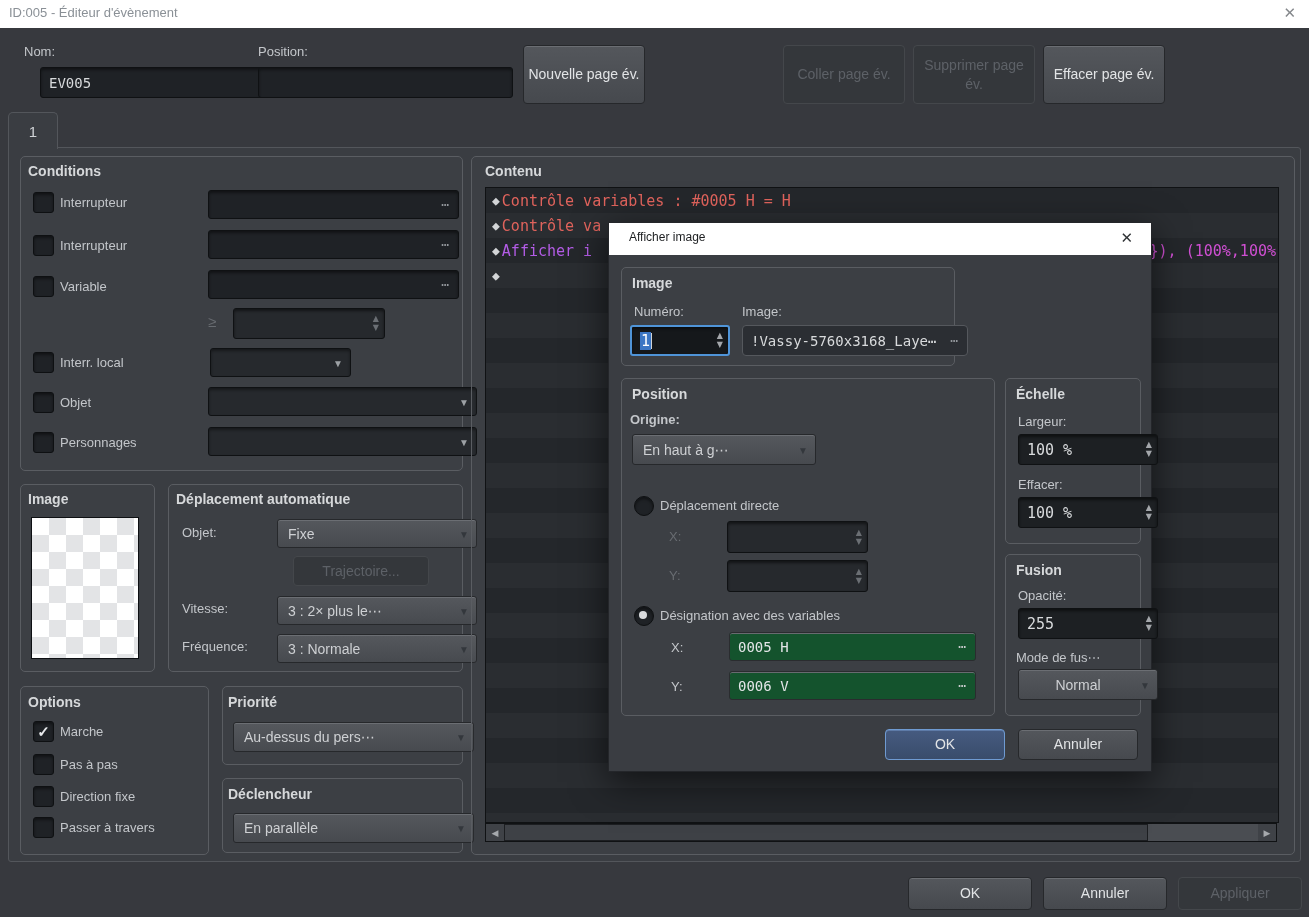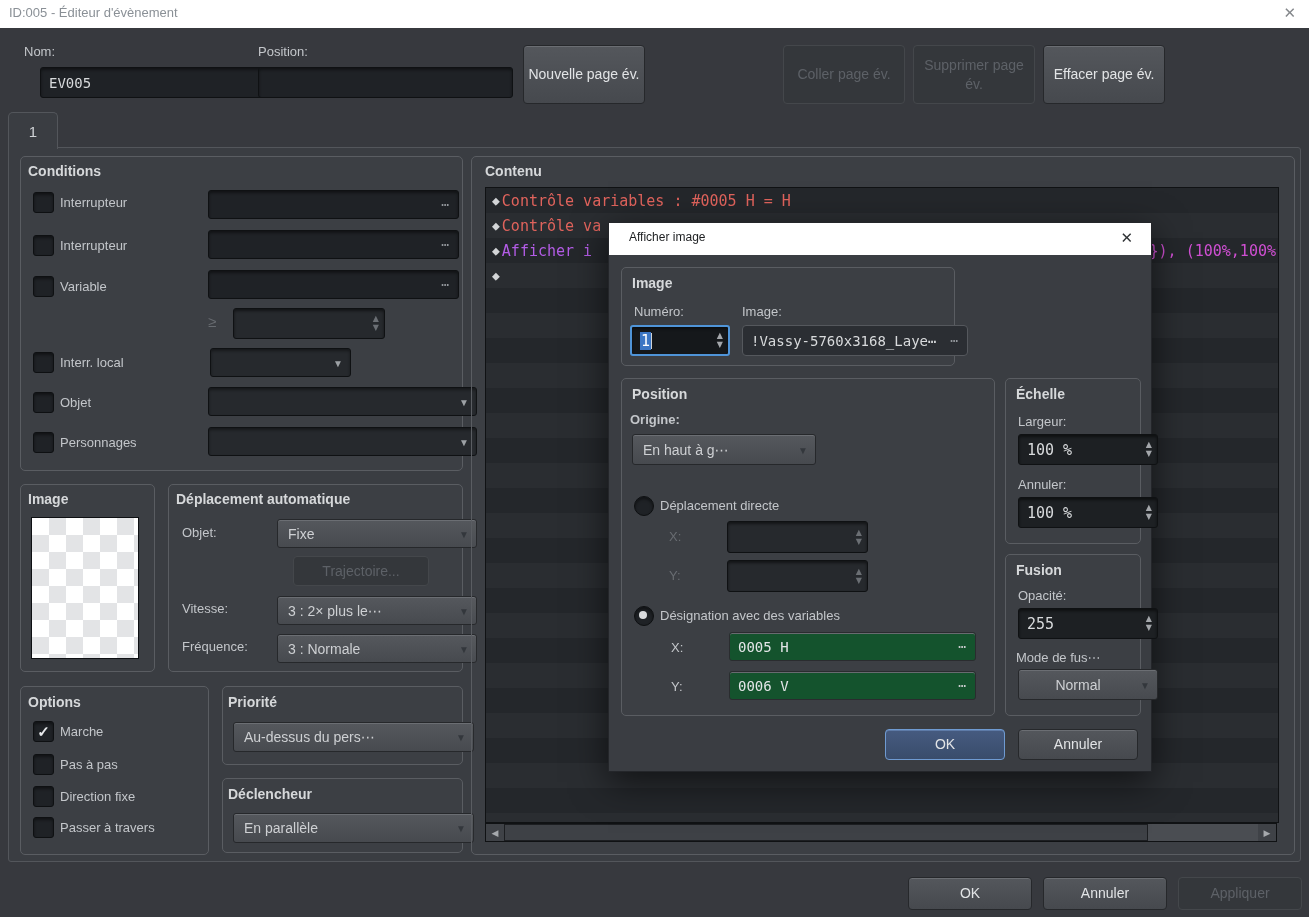--- a/index.html
+++ b/index.html
@@ -325,21 +325,21 @@
     <div class="group" style="left:396px;top:155px;width:134px;height:164px;">
       <span class="gtitle" style="left:10px;top:7px;">Échelle</span>
       <span class="lbl" style="left:12px;top:35px;">Largeur:</span>
       <div class="spin" style="left:12px;top:55px;width:110px;height:29px;">
         <span>100 %</span>
         <span class="arrows">
             <span>▲</span>
             <span>▼</span>
           </span>
       </div>
-      <span class="lbl" style="left:12px;top:98px;">Annuler:</span>
+      <span class="lbl" style="left:12px;top:98px;">Effacer:</span>
       <div class="spin" style="left:12px;top:118px;width:110px;height:29px;">
         <span>100 %</span>
         <span class="arrows">
             <span>▲</span>
             <span>▼</span>
           </span>
       </div>
     </div>
 
     <div class="group" style="left:396px;top:331px;width:134px;height:160px;">

